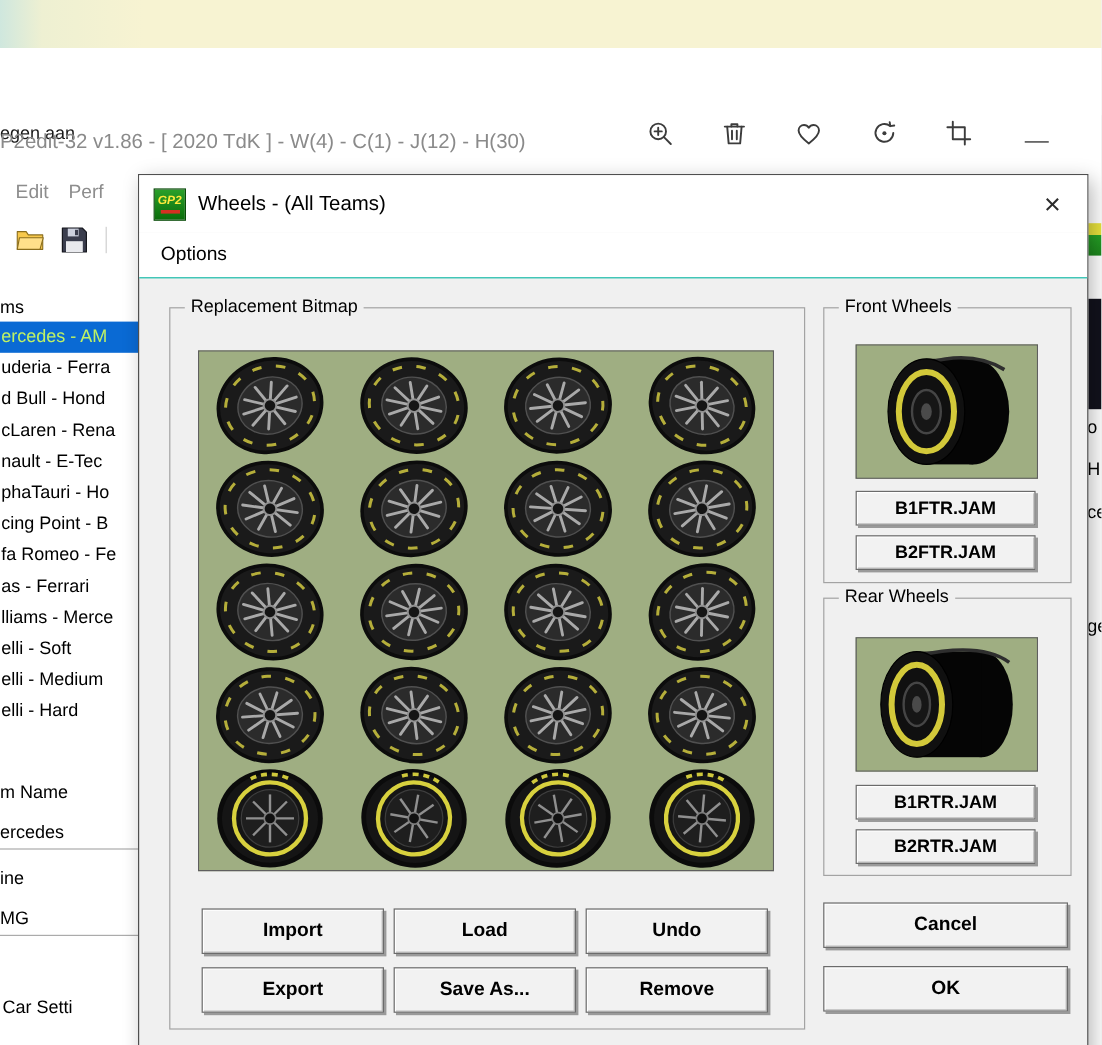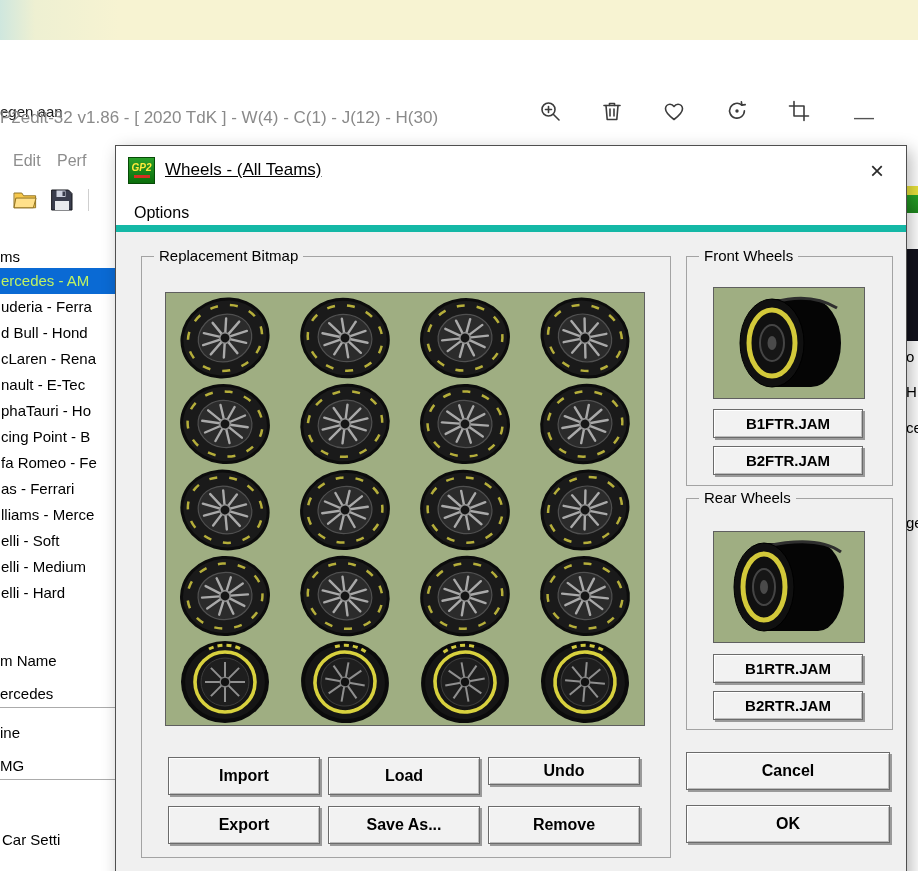--- a/index.html
+++ b/index.html
@@ -39,24 +39,24 @@
   .dark-sliver{left:905px;top:249px;width:13px;height:92px;background:#12121c;}
 
   
   .dialog{left:115px;top:145px;width:790px;height:745px;background:#f0f0f0;border:1px solid #4f4f4f;
           box-shadow:4px 5px 16px rgba(0,0,0,.28);}
   .dlg-titlebar{left:0;top:0;width:100%;height:48px;background:#fff;display:flex;align-items:center;padding-left:12px;box-sizing:border-box;}
   .gp2-icon{width:27px;height:27px;background:linear-gradient(#2aa02a,#0b6e0b);border:1px solid #064a06;
             display:flex;flex-direction:column;align-items:center;justify-content:center;flex:0 0 auto;box-sizing:border-box;}
   .gp2-icon .t{font-style:italic;font-weight:bold;font-size:10px;line-height:10px;color:#ffe93c;}
   .gp2-icon .r{width:16px;height:3px;background:#d63022;margin-top:2px;}
-  .dlg-title{margin-left:10px;font-size:17px;color:#000;white-space:nowrap;text-decoration:underline;}
+  .dlg-title{margin-left:10px;font-size:17px;color:#000;white-space:nowrap;}
   .dlg-close{position:absolute;right:12px;top:8px;width:34px;height:34px;font-size:24px;color:#2b2b2b;
              text-align:center;line-height:32px;cursor:pointer;background:none;border:none;}
-  .dlg-menubar{left:0;top:48px;width:100%;height:38px;background:#fff;border-bottom:7px solid #14b8a6;box-sizing:border-box;}
+  .dlg-menubar{left:0;top:48px;width:100%;height:38px;background:#fff;border-bottom:1px solid #14b8a6;box-sizing:border-box;}
   .dlg-menu-item{margin-left:18px;display:inline-block;font-size:16px;line-height:37px;cursor:pointer;}
 
   .groupbox{position:absolute;border:1px solid #a3a3a3;}
   .legend{position:absolute;top:-10px;left:12px;background:#f0f0f0;padding:0 5px;font-size:15px;line-height:18px;white-space:nowrap;}
 
   .bitmap-frame{position:absolute;left:23px;top:35px;width:480px;height:434px;border:1px solid #5f5f5f;box-sizing:border-box;background:#9fae82;}
   .preview-frame{position:absolute;border:1px solid #5f5f5f;box-sizing:border-box;background:#9fae82;}
 
   .win-btn{position:absolute;display:flex;align-items:center;justify-content:center;background:#f2f2f2;
            border:1px solid #6b6b6b;box-shadow:inset 1px 1px 0 #fff,inset -1px -1px 0 #bcbcbc,2px 2px 0 #9a9a9a;
@@ -228,21 +228,21 @@
           <use href="#wF" transform="translate(419,303) rotate(6)"></use>
           <use href="#wC" transform="translate(59,389)"></use>
           <use href="#wC" transform="translate(179,389) rotate(10)"></use>
           <use href="#wC" transform="translate(299,389) rotate(-10)"></use>
           <use href="#wC" transform="translate(419,389) rotate(5)"></use>
         </svg>
       </div>
 
       <div class="win-btn" style="left:26px;top:500px;width:152px;height:38px">Import</div>
       <div class="win-btn" style="left:186px;top:500px;width:152px;height:38px">Load</div>
-      <div class="win-btn" style="left:346px;top:500px;width:152px;height:28px">Undo</div>
+      <div class="win-btn" style="left:346px;top:500px;width:152px;height:38px">Undo</div>
       <div class="win-btn" style="left:26px;top:549px;width:152px;height:38px">Export</div>
       <div class="win-btn" style="left:186px;top:549px;width:152px;height:38px">Save As...</div>
       <div class="win-btn" style="left:346px;top:549px;width:152px;height:38px">Remove</div>
     </div>
 
     <div class="groupbox" style="left:570px;top:110px;width:205px;height:228px">
       <span class="legend">Front Wheels</span>
       <div class="preview-frame" style="left:26px;top:30px;width:152px;height:112px">
         <svg width="150" height="110" viewBox="0 0 150 110">
           <rect width="150" height="110" fill="#9fae82"></rect>

